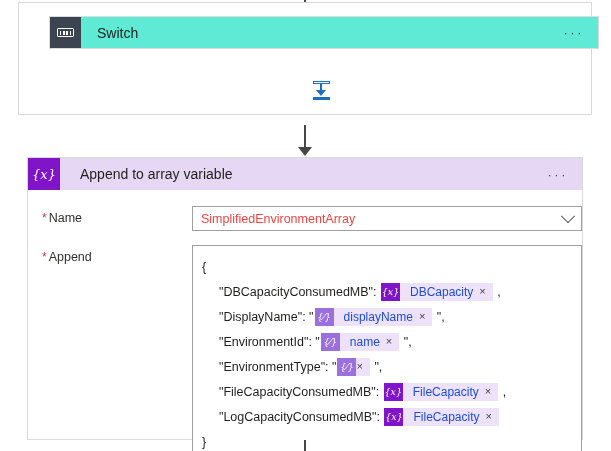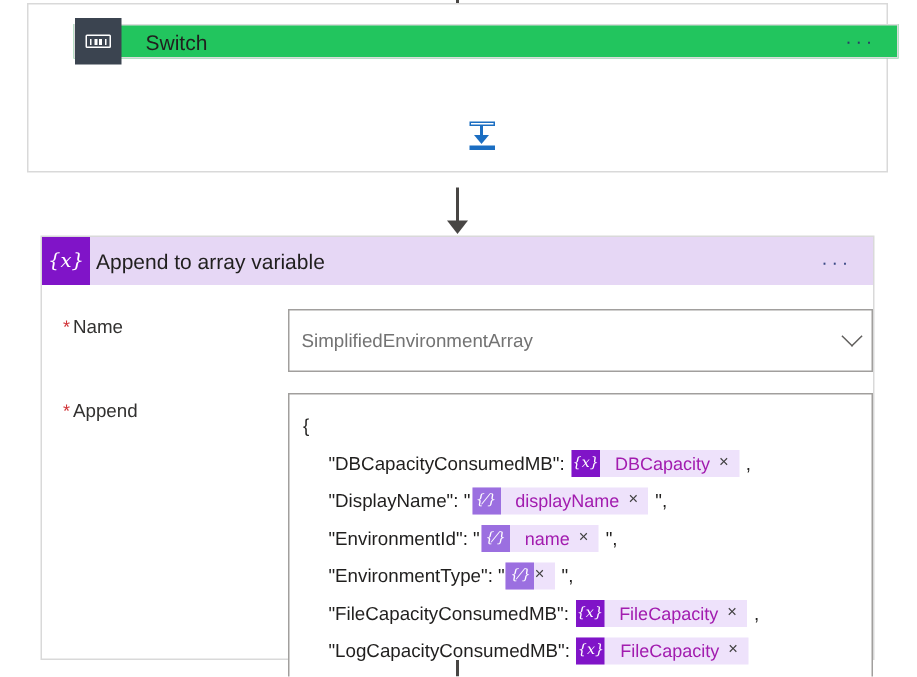--- a/index.html
+++ b/index.html
@@ -50,22 +50,22 @@
     border: 1px solid #d9d9d9;
     background: #ffffff;
     box-sizing: border-box;
   }
 
   .switch-card {
     position: absolute;
     left: 30px;
     top: 13px;
     width: 550px;
-    height: 23px;
-    background: #22c55e;
+    height: 33px;
+    background: #5eead4;
     border: 1px solid #dcdcdc;
     box-sizing: border-box;
     display: flex;
     align-items: center;
   }
   .switch-icon {
     width: 31px;
     height: 31px;
     background: #3b4450;
     display: flex;
@@ -178,21 +178,21 @@
     color: #ffffff;
     display: flex;
     align-items: center;
     justify-content: center;
     font-family: "DejaVu Serif", serif;
     font-size: 13px;
     font-style: italic;
     flex: none;
   }
   .append-title {
-    margin-left: 4px;
+    margin-left: 20px;
     font-size: 14px;
     color: #201f1e;
   }
 
   
   .form-row {
     display: flex;
     align-items: flex-start;
     padding-left: 14px;
     gap: 32px;
@@ -209,29 +209,29 @@
     white-space: nowrap;
   }
   .req-star {
     color: #d13438;
     font-size: 12px;
     margin-right: 2px;
   }
 
   .name-input {
     width: 390px;
-    height: 42px;
+    height: 25px;
     border: 1px solid #a19f9d;
     background: #ffffff;
     box-sizing: border-box;
     display: flex;
     align-items: center;
     padding: 0 8px;
     font-size: 12.5px;
-    color: #737373;
+    color: #ef4444;
     cursor: text;
   }
   .name-input .txt { flex: 1; }
   .chevron {
     width: 9px; height: 9px;
     border-right: 1.3px solid #605e5c;
     border-bottom: 1.3px solid #605e5c;
     transform: rotate(45deg) translate(-2px,-2px);
     flex: none;
     cursor: pointer;
@@ -277,21 +277,21 @@
     font-family: "DejaVu Serif", serif;
     font-size: 9.5px;
     font-style: italic;
     flex: none;
   }
   .chip.var  .chip-icon { background: #8014c8; }
   .chip.expr .chip-icon { background: #9b6fe0; }
   .chip-label {
     padding: 0 6px 0 10px;
     font-size: 12px;
-    color: #a21caf;
+    color: #1d4ed8;
     white-space: nowrap;
   }
   .chip-x {
     padding-right: 7px;
     font-size: 11px;
     color: #3f3f3f;
     cursor: pointer;
     line-height: 1;
   }
 </style>

